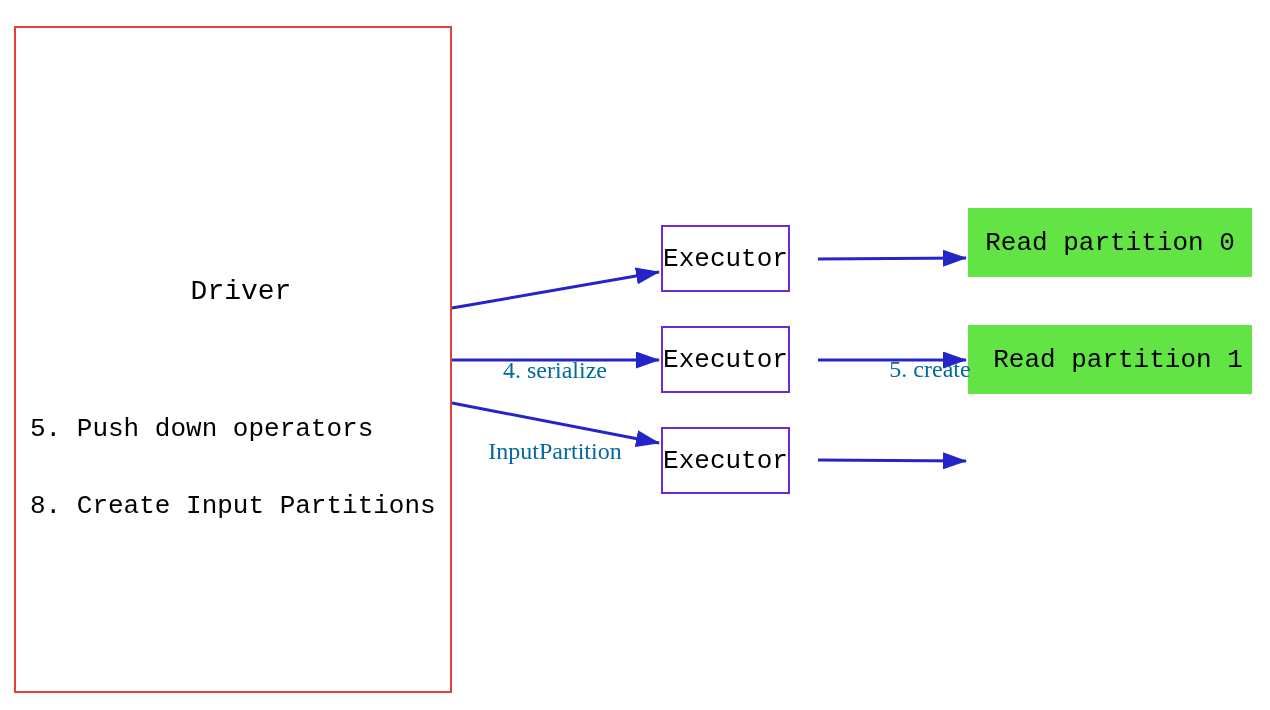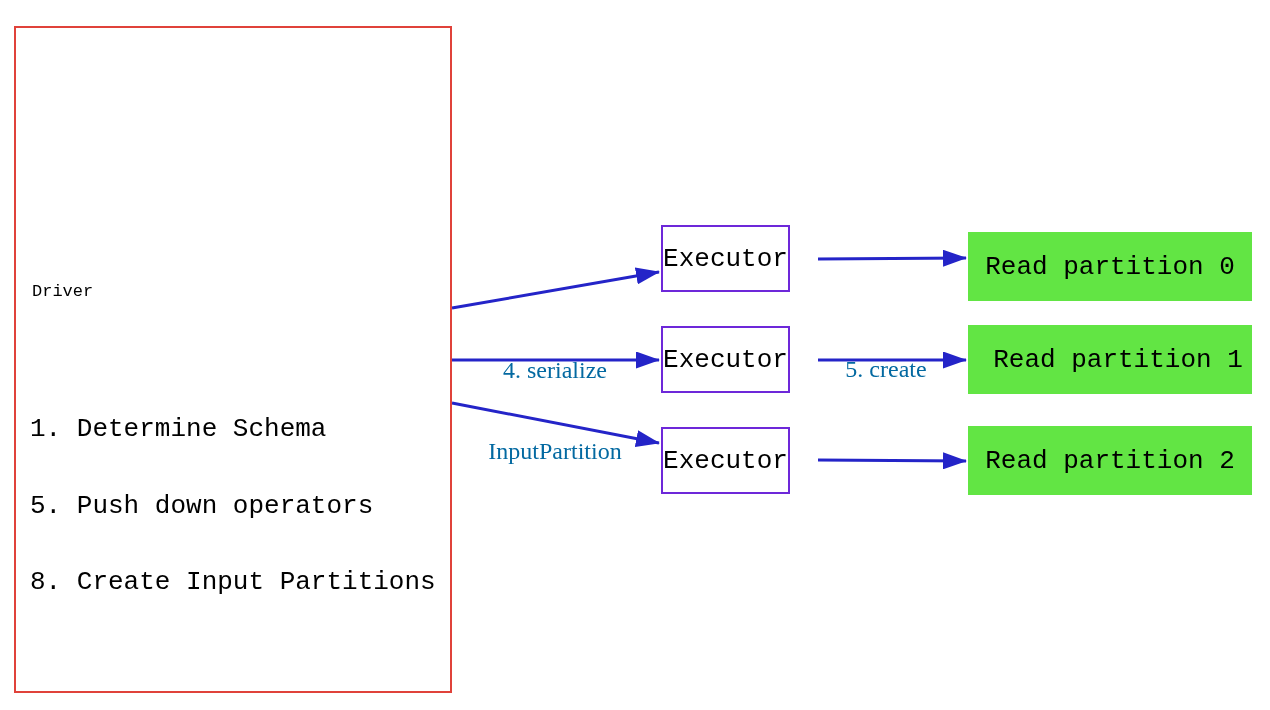--- a/index.html
+++ b/index.html
@@ -21,21 +21,22 @@
   .box { position: absolute; box-sizing: border-box; }
   .driver-box {
     left: 14px; top: 26px;
     width: 438px; height: 667px;
     border: 2px solid #e0423a;
     background: #ffffff;
   }
   .driver-title {
     position: absolute;
     left: 16px; right: 0; top: 250px;
-    font-size: 17px;
+    text-align: center;
+    font-size: 28px;
     line-height: 28px;
     white-space: pre;
   }
   .driver-steps {
     position: absolute;
     left: 14px; top: 338px;
     font-size: 26px;
     line-height: 25.5px;
     white-space: pre;
   }
@@ -56,34 +57,34 @@
   .partition-box {
     left: 968px;
     width: 284px; height: 69px;
     background: #62e544;
     display: flex;
     align-items: center;
     justify-content: center;
     font-size: 26px;
     white-space: pre;
   }
-  .part-0 { top: 232px; }
+  .part-0 { top: 208px; }
   .part-1 { top: 325px; padding-left: 16px; }
   .part-2 { top: 426px; }
   .edge-label {
     position: absolute;
     font-family: "Liberation Serif", "DejaVu Serif", serif;
     font-size: 24px;
     line-height: 27px;
     text-align: center;
     color: #0369a1;
     white-space: pre;
   }
   .label-serialize { left: 455px; top: 303px; width: 200px; }
-  .label-reader    { left: 806px; top: 302px; width: 160px; }
+  .label-reader    { left: 850px; top: 302px; width: 160px; }
   .edge-label span { display: block; }
 </style>
 </head>
 <body>
 
 <div class="canvas">
 
   <svg class="arrow-layer" viewBox="0 0 1270 710" xmlns="http://www.w3.org/2000/svg">
     <defs>
       <marker id="ah" markerUnits="userSpaceOnUse" markerWidth="24" markerHeight="17" refX="23" refY="8.5" orient="auto">
@@ -96,21 +97,20 @@
       <line x1="452" y1="403" x2="659" y2="443" marker-end="url(#ah)"></line>
       <line x1="818" y1="259" x2="966" y2="258" marker-end="url(#ah)"></line>
       <line x1="818" y1="360" x2="966" y2="360" marker-end="url(#ah)"></line>
       <line x1="818" y1="460" x2="966" y2="461" marker-end="url(#ah)"></line>
     </g>
   </svg>
 
   <div class="box driver-box">
     <div class="driver-title">Driver</div>
     <div class="driver-steps">
-      <div>1. Determine Schema</div>
       <div>5. Push down operators</div>
       <div>8. Create Input Partitions</div>
     </div>
   </div>
 
   <div class="box executor-box exec-0">
     <span>Executor</span>
   </div>
   <div class="box executor-box exec-1">
     <span>Executor</span>
@@ -118,23 +118,20 @@
   <div class="box executor-box exec-2">
     <span>Executor</span>
   </div>
 
   <div class="box partition-box part-0">
     <span>Read partition 0</span>
   </div>
   <div class="box partition-box part-1">
     <span>Read partition 1</span>
   </div>
-  <div class="box partition-box part-2">
-    <span>Read partition 2</span>
-  </div>
 
   <div class="edge-label label-serialize">
     <span>4. serialize</span>
     <span>InputPartition</span>
   </div>
   <div class="edge-label label-reader">
     <span>5. create</span>
   </div>
 
 </div>

